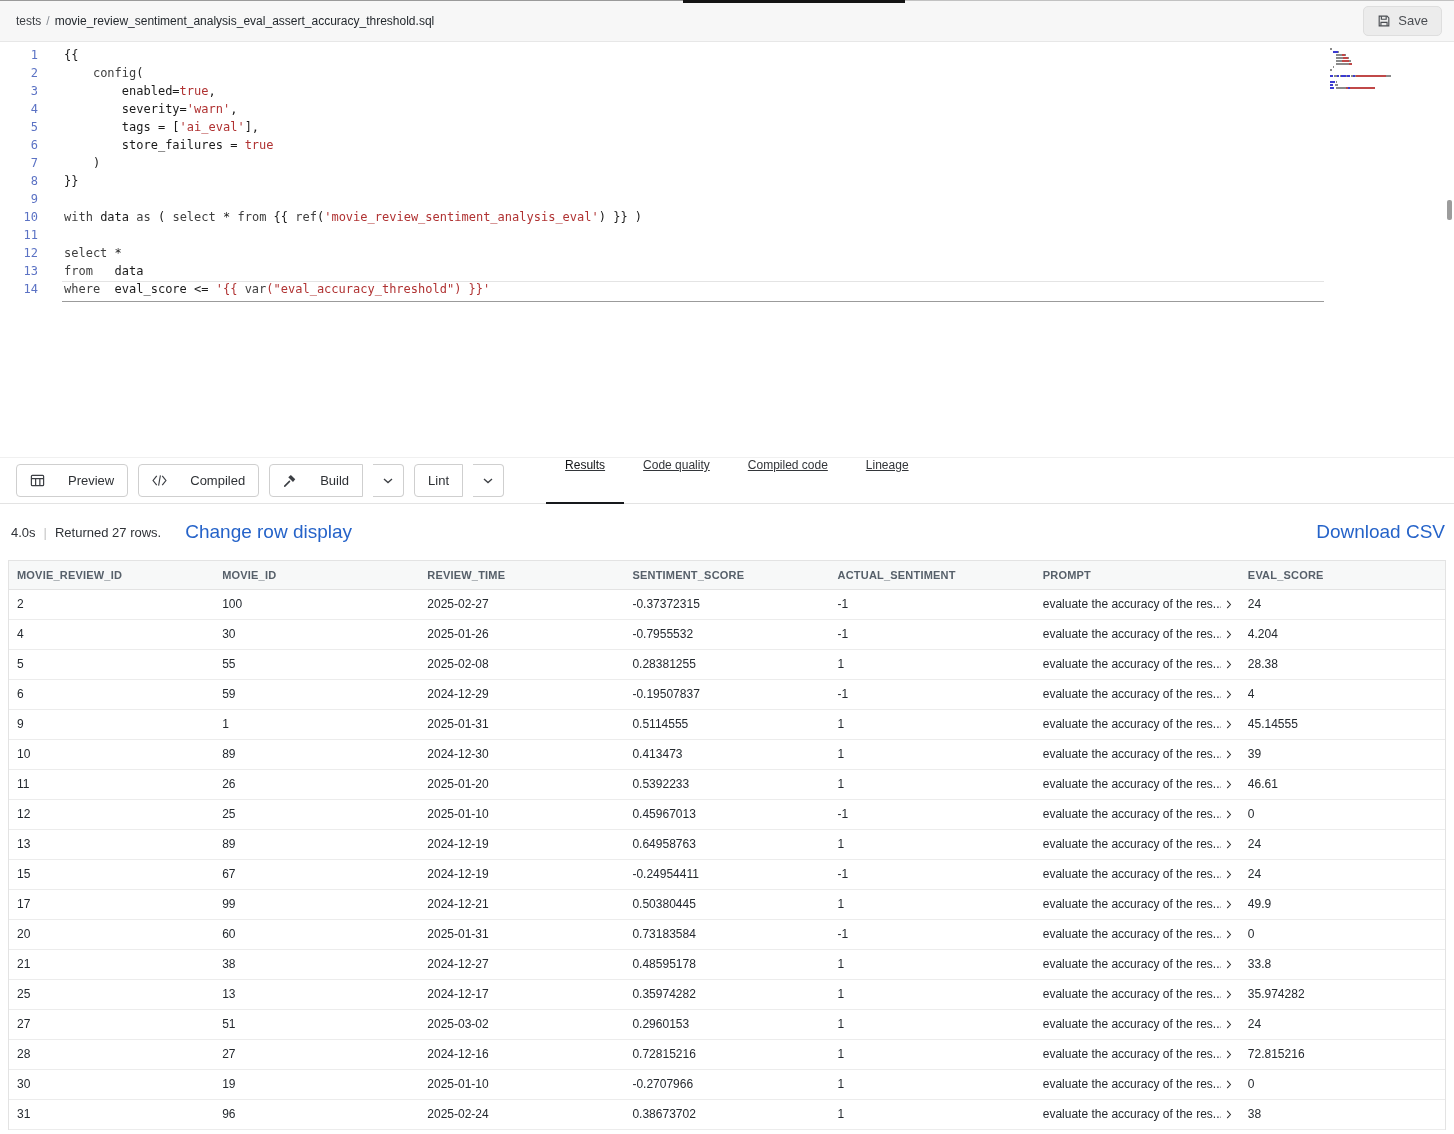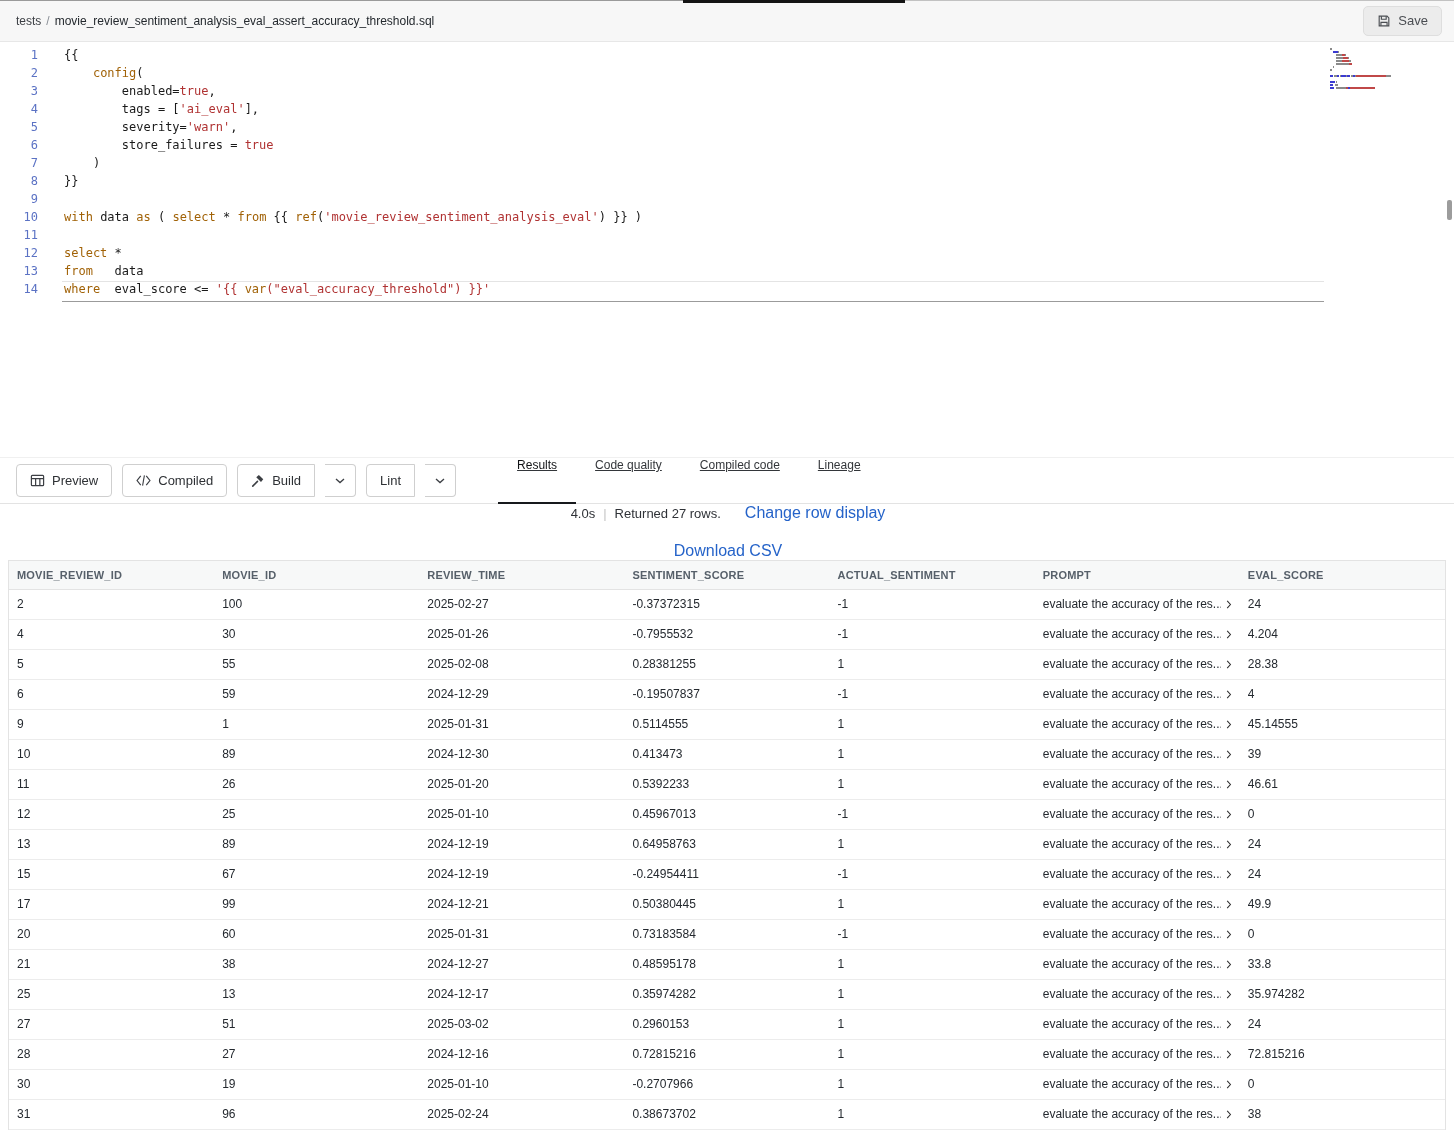--- a/index.html
+++ b/index.html
@@ -44,21 +44,21 @@
   }
   .code-line.active::before {
     content:""; position:absolute; left:-2px; top:-1px; width:1262px; height:0;
     border-top:1px solid #e4e4e4;
   }
   .code-line.active::after {
     content:""; position:absolute; left:-2px; bottom:-2px; width:1262px; height:0;
     border-bottom:1px solid #9b9b9b;
   }
   .tok-plain { color:#1a1a1a; }
-  .tok-kw { color:#a16207;text-align:center; }
+  .tok-kw { color:#404040;text-align:center; }
   .tok-str { color:#b03232; }
 
   .minimap { position:absolute; top:6px; right:12px; width:112px; }
   .mm-line { height:2px; margin-bottom:1px; display:flex; }
   .mm-sp { display:inline-block; height:2px; }
   .mm-tok { display:inline-block; height:2px; }
   .mm-plain { background:#8a8a8a; }
   .mm-kw { background:#3b3bd1; }
   .mm-str { background:#c04848; }
   .scroll-thumb {
@@ -66,21 +66,21 @@
     background:#9c9c9c; border-radius:2px;
   }
 
   
   .action-bar {
     height:47px; display:flex; align-items:center; padding:0 16px;
     border-top:1px solid #f0f0f0; border-bottom:1px solid #e3e3e3; background:#fff;
   }
   .btn, .btn-group { flex:none; }
   .btn {
-    display:flex; align-items:center; gap:7px; height:33px; padding:0 13px;
+    display:flex; align-items:center; gap:23px; height:33px; padding:0 13px;
     background:#fff; border:1px solid #cfcfcf; border-radius:4px;
     font-family:inherit; font-size:13px; color:#2e3135; cursor:pointer; white-space:nowrap;
   }
   .btn + .btn, .btn + .btn-group, .btn-group + .btn-group { margin-left:10px; }
   .btn-group { display:flex; }
   .grp-main { border-radius:4px 0 0 4px; }
   .grp-caret { border-radius:0 4px 4px 0; border-left:0; padding:0 10px; }
 
   .tabs { display:flex; height:100%; margin-left:42px; }
   .tab {
@@ -88,25 +88,25 @@
     font-size:12px; color:#33363a; cursor:pointer; white-space:nowrap;text-decoration:underline;
   }
   .tab.active .tab-label { color:#121417; }
   .tab.active::after {
     content:""; position:absolute; left:0; right:0; bottom:-1px; height:2px; background:#17191c;
   }
 
   
   .status-bar {
     height:56px; display:flex; align-items:center; justify-content:space-between;
-    padding:0 9px 0 11px; background:#fff;flex-direction:column;
+    padding:0 9px 0 11px; background:#fff;
   }
   .status-left { display:flex; align-items:center; font-size:13px; color:#2f3237; }
   .status-sep { color:#c4c4c4; margin:0 8px; }
-  .link { color:#2563c9; font-size:16px; cursor:pointer; text-decoration:none; }
+  .link { color:#2563c9; font-size:19px; cursor:pointer; text-decoration:none; }
   .status-left .link { margin-left:24px; }
 
   
   .table-wrap { margin:0 8px; border:1px solid #e3e3e3; border-bottom:none; }
   table { width:100%; border-collapse:collapse; table-layout:fixed; }
   th {
     height:28px; background:#f7f8f8; border-bottom:1px solid #e3e3e3;
     font-size:11px; font-weight:700; letter-spacing:0.2px; color:#57606a;
     text-align:left; padding:0 8px; text-transform:uppercase; white-space:nowrap; overflow:hidden;
   }
@@ -160,22 +160,22 @@
         <div class="gutter-num">10</div>
         <div class="gutter-num">11</div>
         <div class="gutter-num">12</div>
         <div class="gutter-num">13</div>
         <div class="gutter-num">14</div>
       </div>
     <div class="code">
         <div class="code-line"><span class="tok-plain">{{</span></div>
         <div class="code-line"><span class="tok-plain">    </span><span class="tok-kw">config</span><span class="tok-plain">(</span></div>
         <div class="code-line"><span class="tok-plain">        enabled=</span><span class="tok-str">true</span><span class="tok-plain">,</span></div>
+        <div class="code-line"><span class="tok-plain">        severity=</span><span class="tok-str">'warn'</span><span class="tok-plain">,</span></div>
         <div class="code-line"><span class="tok-plain">        tags = [</span><span class="tok-str">'ai_eval'</span><span class="tok-plain">],</span></div>
-        <div class="code-line"><span class="tok-plain">        severity=</span><span class="tok-str">'warn'</span><span class="tok-plain">,</span></div>
         <div class="code-line"><span class="tok-plain">        store_failures = </span><span class="tok-str">true</span></div>
         <div class="code-line"><span class="tok-plain">    )</span></div>
         <div class="code-line"><span class="tok-plain">}}</span></div>
         <div class="code-line"> </div>
         <div class="code-line"><span class="tok-kw">with</span><span class="tok-plain"> data </span><span class="tok-kw">as</span><span class="tok-plain"> ( </span><span class="tok-kw">select</span><span class="tok-plain"> * </span><span class="tok-kw">from</span><span class="tok-plain"> {{ </span><span class="tok-kw">ref</span><span class="tok-plain">(</span><span class="tok-str">'movie_review_sentiment_analysis_eval'</span><span class="tok-plain">) }} )</span></div>
         <div class="code-line"> </div>
         <div class="code-line"><span class="tok-kw">select</span><span class="tok-plain"> *</span></div>
         <div class="code-line"><span class="tok-kw">from</span><span class="tok-plain">   data</span></div>
         <div class="code-line active"><span class="tok-kw">where</span><span class="tok-plain">  eval_score &lt;= </span><span class="tok-str">'{{ </span><span class="tok-kw">var</span><span class="tok-str">("eval_accuracy_threshold") }}'</span></div>
       </div>

